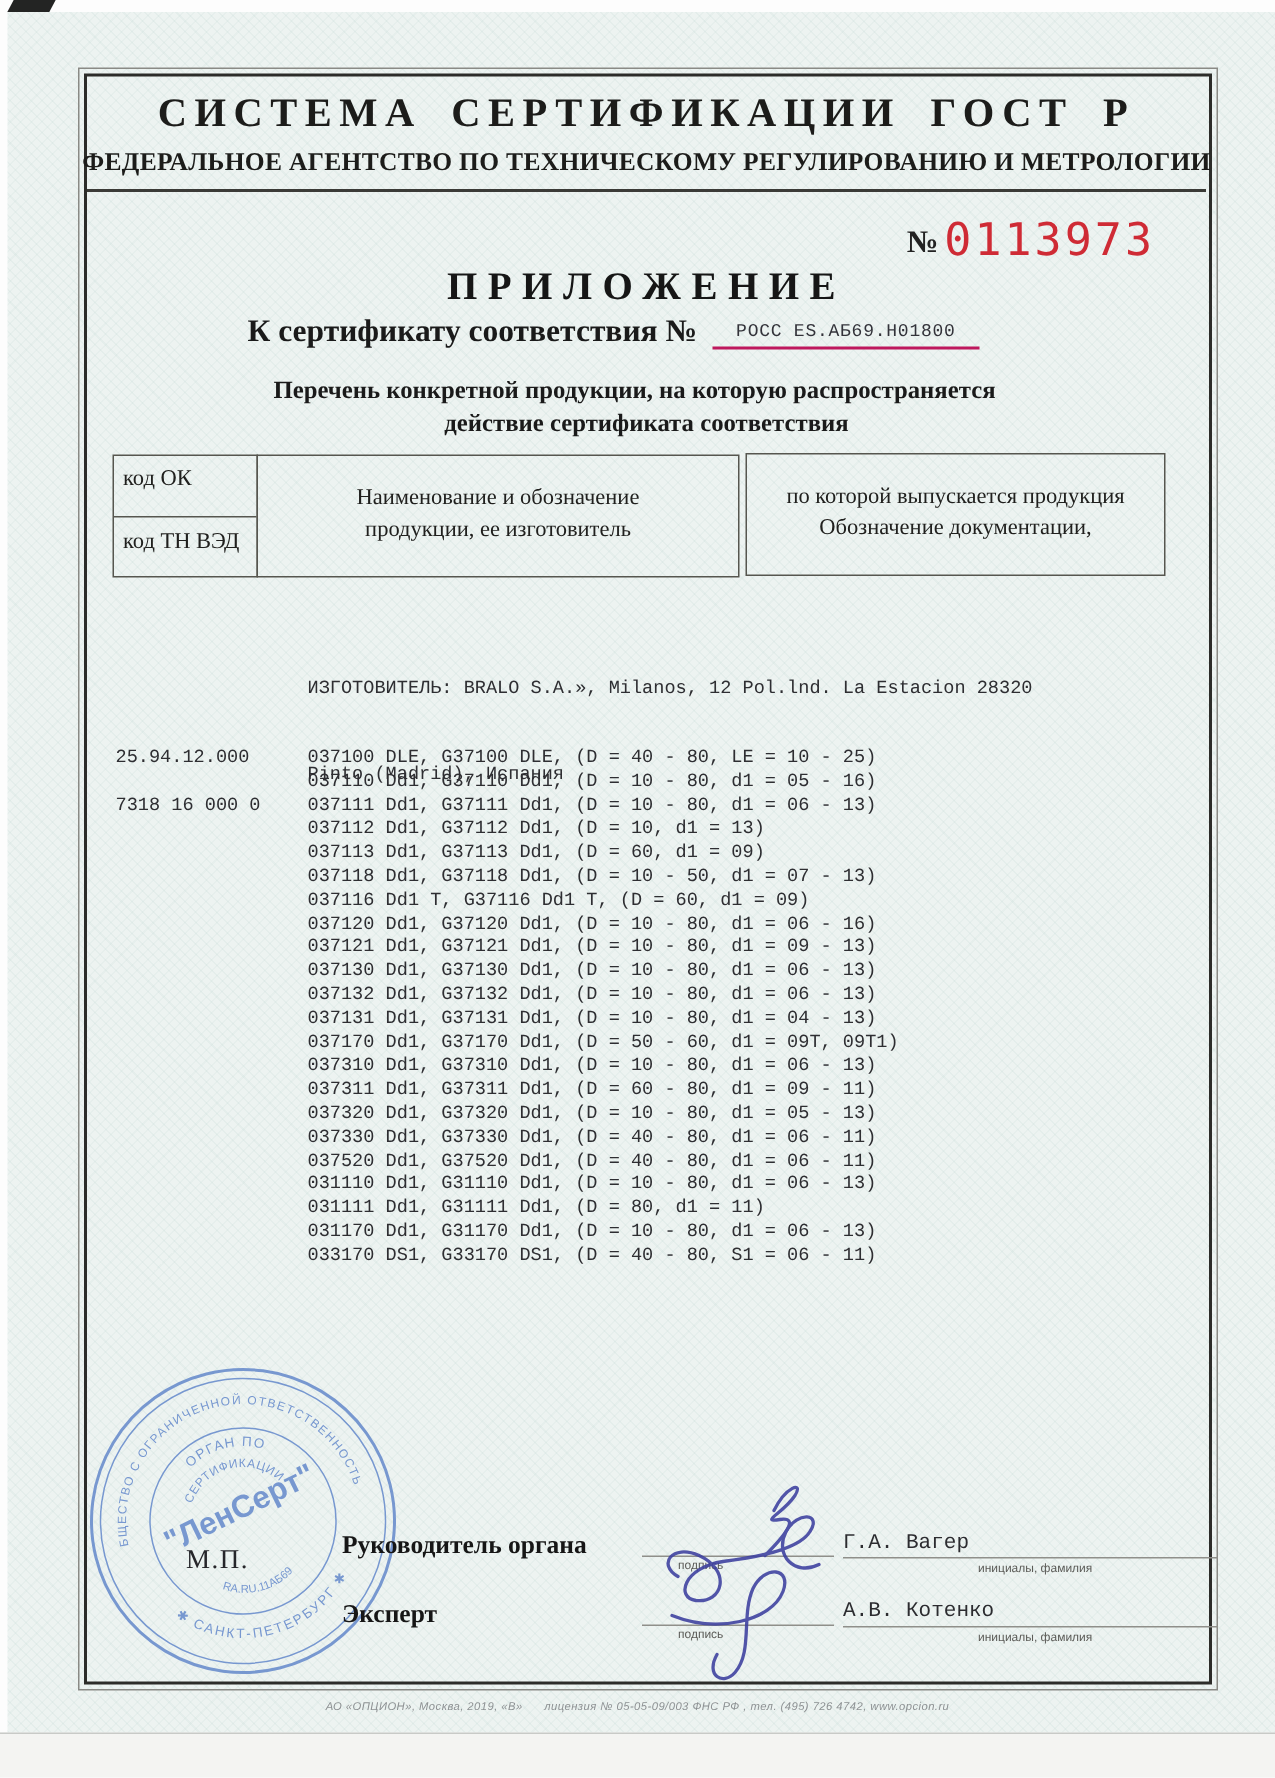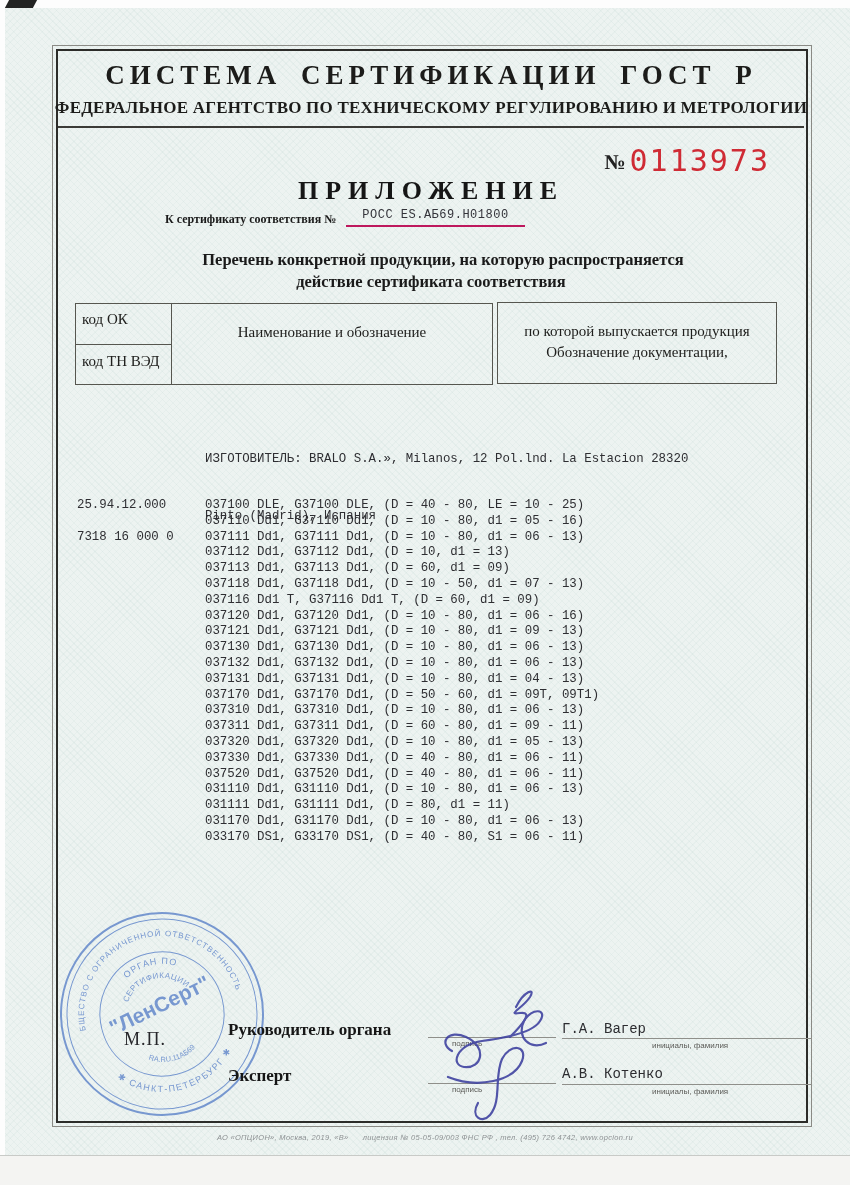--- a/index.html
+++ b/index.html
@@ -19,24 +19,24 @@
     letter-spacing:5px;word-spacing:8px;color:#1c1c1a;}
   .head2{position:absolute;left:52px;top:98px;width:758px;font-weight:bold;font-size:17px;
     letter-spacing:0.2px;color:#1c1c1a;}
   .head-rule{position:absolute;left:58px;top:126px;width:746px;height:2px;background:#3b3b37;}
   .num-row{position:absolute;left:40px;top:143px;width:730px;text-align:right;}
   .num-prefix{font-size:21px;color:#222;font-weight:bold;}
   .num-value{font-family:"DejaVu Sans Mono", monospace;font-size:30px;letter-spacing:2px;vertical-align:-2px;}
   .doc-title{position:absolute;left:52px;top:176px;width:758px;font-weight:bold;font-size:26px;
     letter-spacing:7px;color:#161616;}
   .cert-row{position:absolute;left:165px;top:208px;display:flex;align-items:flex-end;}
-  .cert-label{font-weight:bold;font-size:12px;color:#1a1a1a;}
+  .cert-label{font-weight:bold;font-size:21px;color:#1a1a1a;}
   .cert-num{font-family:"Liberation Mono","DejaVu Sans Mono",monospace;font-size:12px;color:#33333a;
     border-bottom:2px solid #be185d;padding:0 16px 3px 16px;margin-left:10px;letter-spacing:0.5px;}
-  .subtitle1{position:absolute;left:64px;top:250px;width:758px;font-weight:bold;font-size:16.5px;color:#1a1a1a;}
+  .subtitle1{position:absolute;left:44px;top:250px;width:758px;font-weight:bold;font-size:16.5px;color:#1a1a1a;}
   .subtitle2{position:absolute;left:52px;top:272px;width:758px;font-weight:bold;font-size:16.5px;color:#1a1a1a;}
   .tcell{position:absolute;border:1px solid #56564f;box-sizing:border-box;font-size:15px;color:#20201e;}
   .t-col1{left:75px;top:303px;width:97px;height:82px;}
   .t-col1 .div{position:absolute;left:0;top:40px;width:100%;height:1px;background:#56564f;}
   .t-col1 .c1a{position:absolute;left:6px;top:7px;}
   .t-col1 .c1b{position:absolute;left:6px;top:49px;}
   .t-col2{left:171px;top:303px;width:322px;height:82px;padding-top:18px;line-height:21px;}
   .t-col3{left:497px;top:302px;width:280px;height:82px;padding-top:18px;line-height:21px;}
   .mono{font-family:"Liberation Mono","DejaVu Sans Mono",monospace;white-space:pre;color:#2e2e32;}
   .manufacturer{position:absolute;left:205px;top:412px;font-size:12.4px;line-height:19px;}
@@ -84,20 +84,21 @@
   <div class="subtitle1 center">Перечень конкретной продукции,  на которую распространяется</div>
   <div class="subtitle2 center">действие сертификата соответствия</div>
 
   <div class="tcell t-col1">
     <div class="div"></div>
     <div class="c1a">код ОК</div>
     <div class="c1b">код ТН ВЭД</div>
   </div>
   <div class="tcell t-col2 center">
     <div>Наименование и обозначение</div>
+    <div>продукции, ее изготовитель</div>
   </div>
   <div class="tcell t-col3 center">
     <div>по которой выпускается продукция</div>
     <div>Обозначение документации,</div>
   </div>
 
   <div class="mono manufacturer">
     <div>ИЗГОТОВИТЕЛЬ: BRALO S.A.», Milanos, 12 Pol.lnd. La Estacion 28320</div>
     <div>Pinto (Madrid), Испания</div>
   </div>

